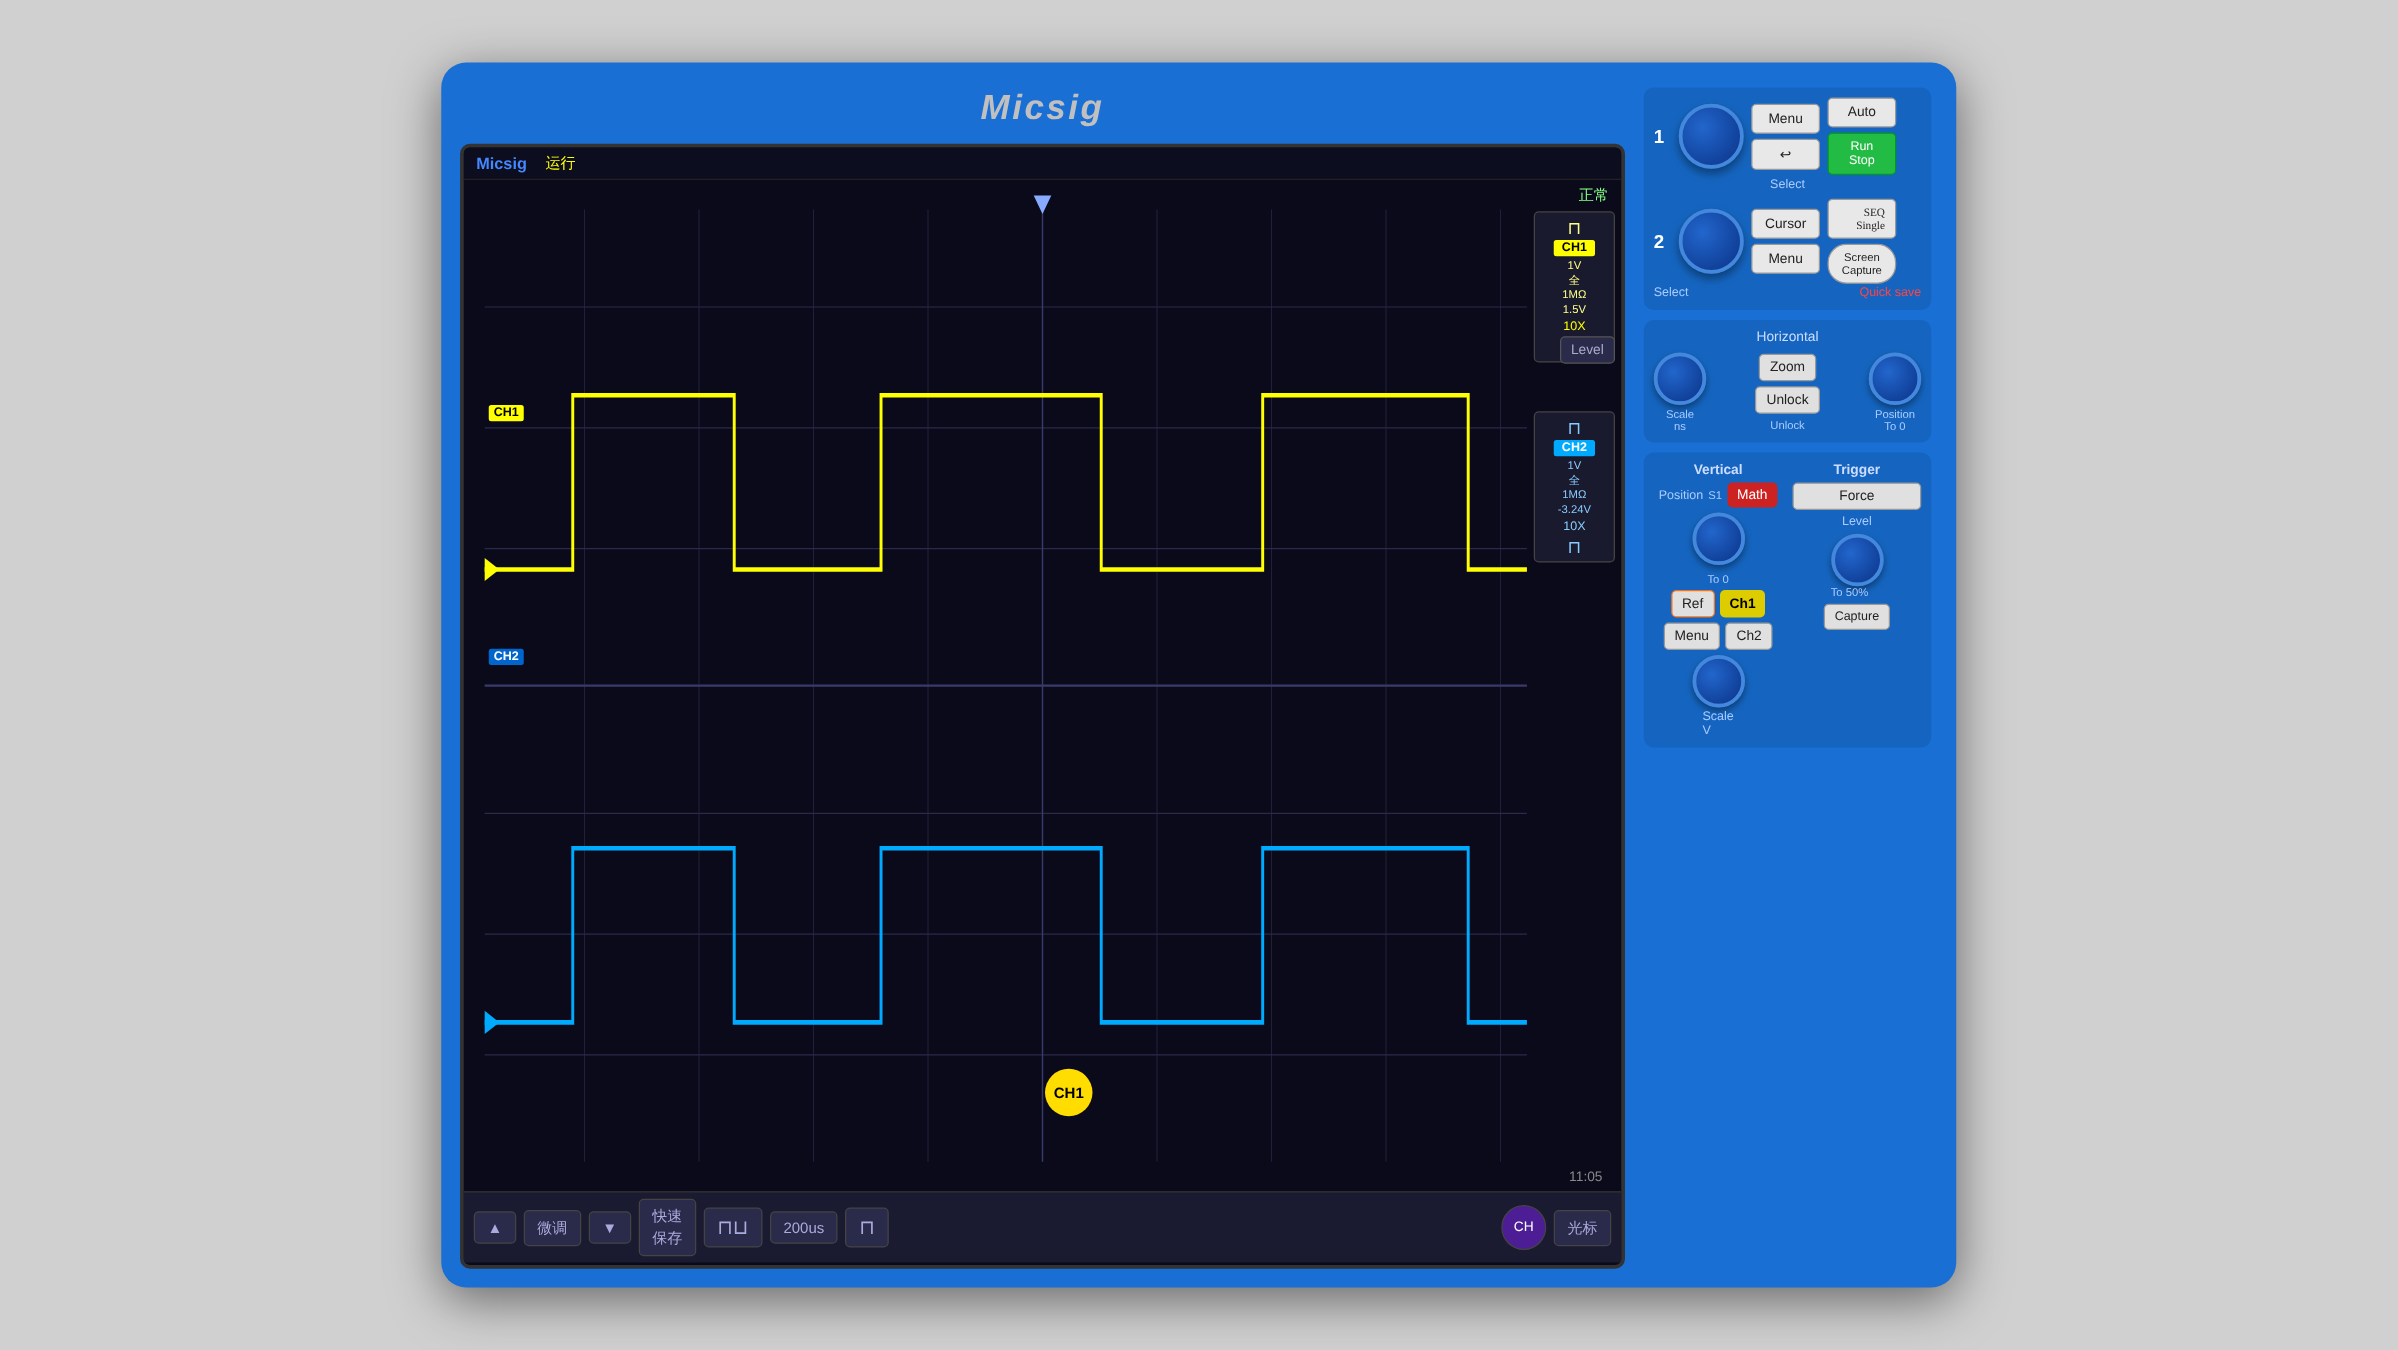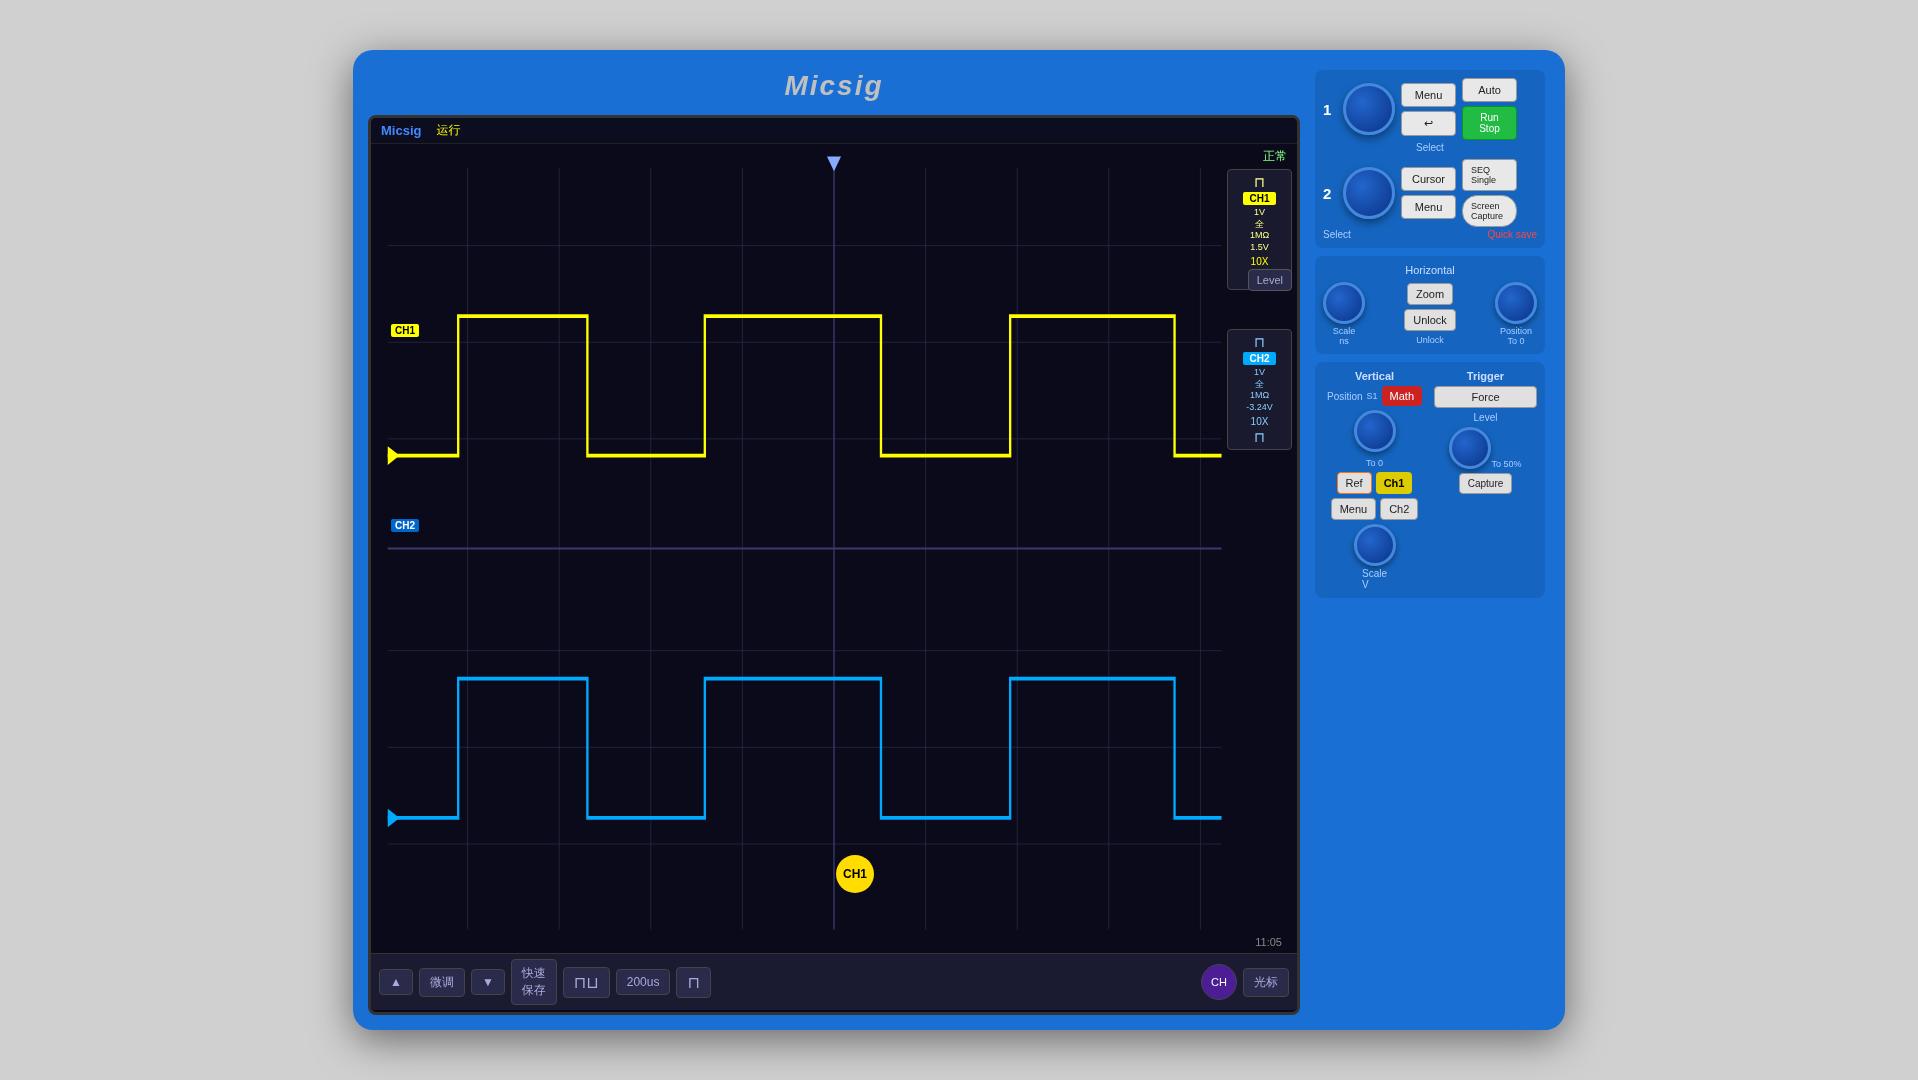--- a/index.html
+++ b/index.html
@@ -474,22 +474,22 @@
       color: #222;
       border: 1px solid #999;
       border-radius: 4px;
       padding: 4px 8px;
       font-size: 10px;
       cursor: pointer;
     }
 
     .trig-knob-wrap {
       display: flex;
-      flex-direction: row;
-      align-items: flex-end;
+      flex-direction: column;
+      align-items: flex-start;
     }
 
     .to50-label {
       color: #aaccff;
       font-size: 9px;
     }
 
     
     .waveform-ch1 { stroke: #ffff00; stroke-width: 2; fill: none; }
     .waveform-ch2 { stroke: #00aaff; stroke-width: 2; fill: none; }
@@ -674,23 +674,23 @@
       <div style="text-align:center; color:#aaccff; font-size:10px; margin-top:2px;">Select</div>
 
       <div class="numbered-knob-group" style="margin-top:6px;">
         <span class="num-label">2</span>
         <div class="knob"></div>
         <div class="btn-col">
           <button class="ctrl-btn">Cursor</button>
           <button class="ctrl-btn" style="font-size:11px;">Menu</button>
         </div>
         <div class="btn-col">
-          <button class="ctrl-btn" style="white-space:pre-line; text-align:left; font-size:9px;">SEQ
+          <button class="ctrl-btn" style="white-space:pre-line; text-align:right; font-size:9px;font-family:Liberation Serif, serif;">SEQ
 Single</button>
-          <button class="ctrl-btn" style="white-space:pre-line; text-align:left; font-size:9px;border-radius:15px;">Screen
+          <button class="ctrl-btn" style="white-space:pre-line; text-align:center; font-size:9px;border-radius:15px;">Screen
 Capture</button>
         </div>
       </div>
 
       <div style="display:flex; justify-content:space-between; align-items:center; margin-top:2px;">
         <span style="color:#aaccff; font-size:10px;">Select</span>
         <span style="color:#ff4444; font-size:10px;">Quick save</span>
       </div>
     </div>
 

